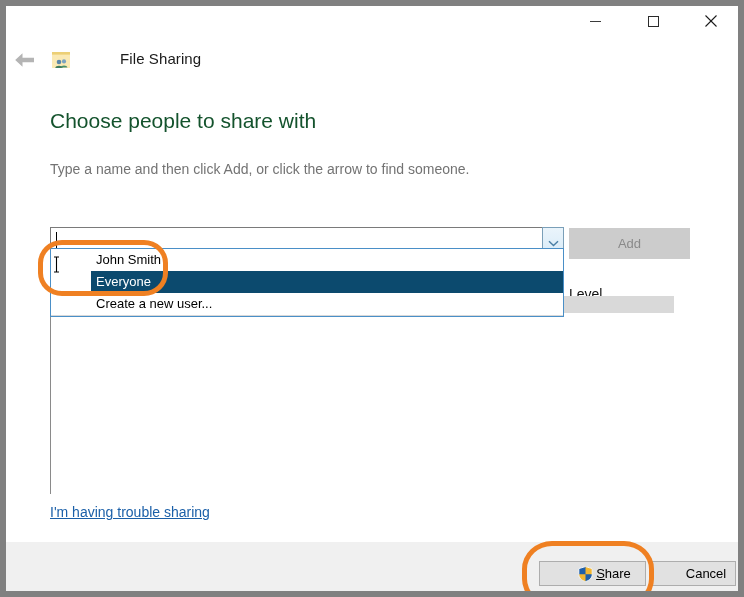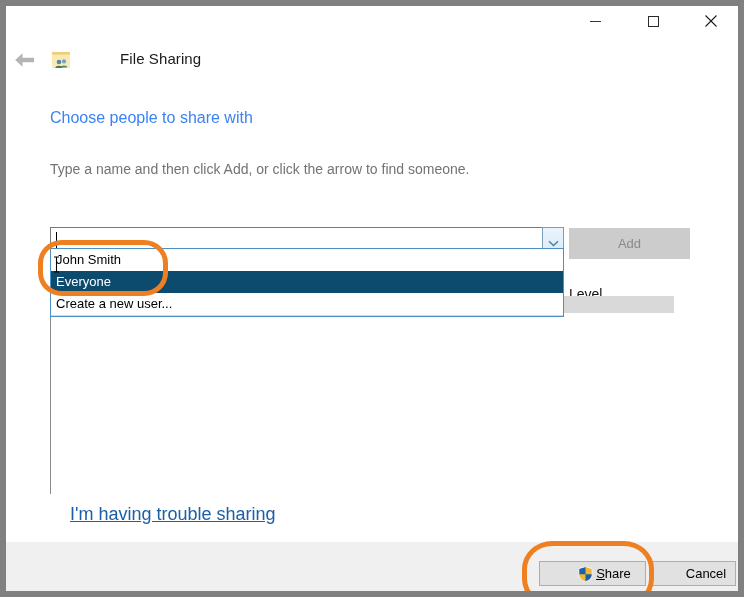--- a/index.html
+++ b/index.html
@@ -67,22 +67,22 @@
     color: #1a1a1a;
     letter-spacing: 0.1px;
     white-space: nowrap;
     margin-left: 43px;
   }
 
   
   #page-heading {
     position: absolute;
     left: 44px; top: 103px;
-    font-size: 16px;
-    color: #3b82f6;
+    font-size: 21px;
+    color: #14532d;
     white-space: nowrap;
   }
   #page-subtext {
     position: absolute;
     left: 44px; top: 155px;
     font-size: 14px;
     color: #737373;
     white-space: nowrap;
   }
 
@@ -133,20 +133,21 @@
     z-index: 20;
   }
   .dd-item {
     height: 22px;
     line-height: 22px;
     font-size: 13px;
     padding-left: 5px;
     color: #000000;
     white-space: nowrap;
     overflow: hidden;
+    margin-left: 40px;
   }
   .dd-item.selected {
     background: #0c4a6e;
     color: #ffffff;
   }
   .dd-sep {
     height: 1px;
     background: #d8d8d8;
   }
 
@@ -185,26 +186,25 @@
     position: absolute;
     left: 44px; top: 307px;
     width: 1px; height: 181px;
     background: #8a8a8a;
   }
 
   
   #trouble-link {
     position: absolute;
     left: 44px; top: 498px;
-    font-size: 18px;
+    font-size: 14px;
     color: #1a5fa8;
     text-decoration: underline;
     white-space: nowrap;
     cursor: pointer;
-    margin-left: 20px;
   }
 
   
   #bottombar {
     position: absolute;
     left: 0; top: 536px;
     width: 732px; height: 49px;
     background: #f0f0f0;
   }
   .dlg-button {

